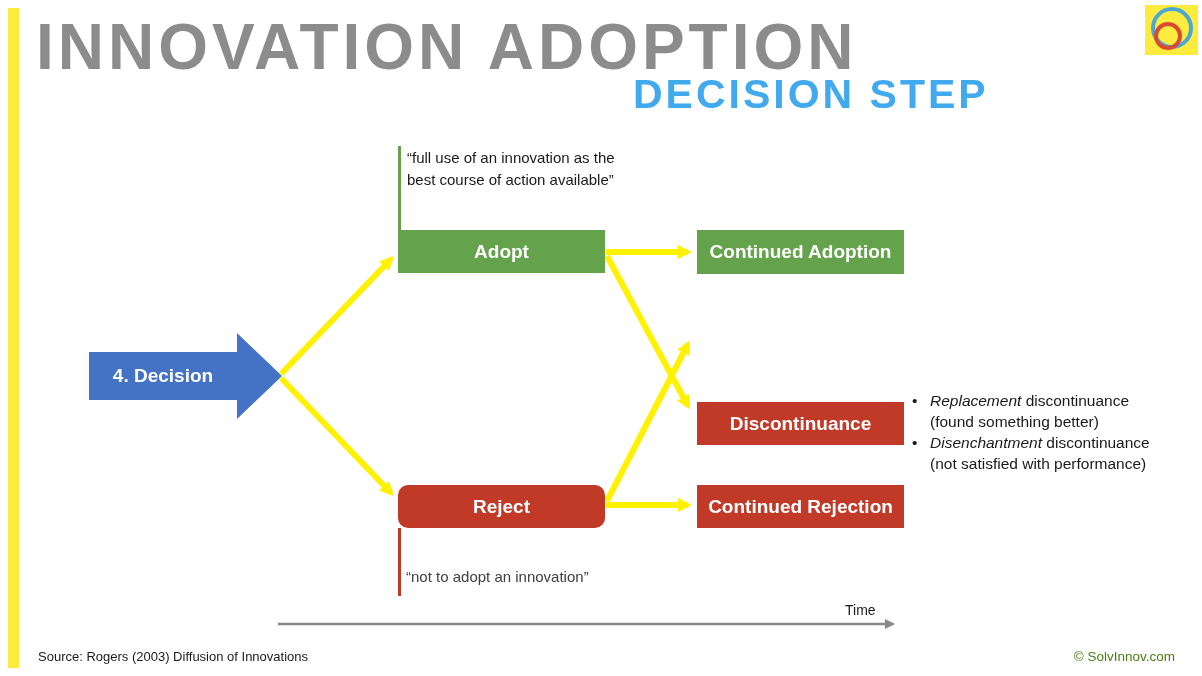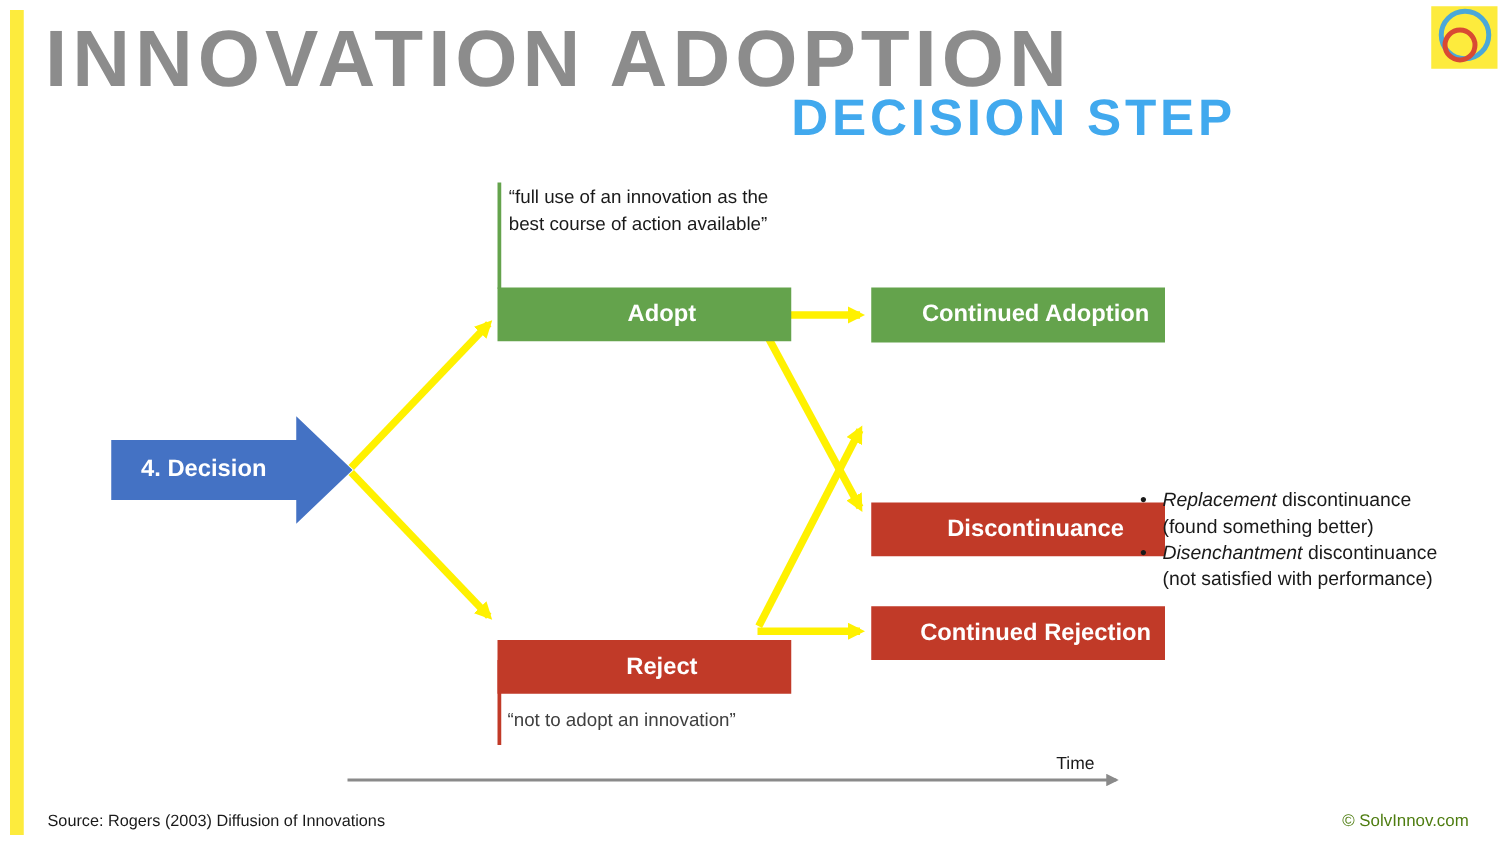--- a/index.html
+++ b/index.html
@@ -24,24 +24,24 @@
     white-space:nowrap;z-index:3;
   }
 
   .logo{left:1145px;top:5px;width:53px;height:50px;z-index:3;}
 
   .overlay{left:0;top:0;z-index:1;}
 
   .box{
     width:207px;height:43px;z-index:2;
     display:flex;align-items:center;justify-content:center;
-    color:#ffffff;font-size:19px;font-weight:600;white-space:nowrap;padding-left:28px;
+    color:#ffffff;font-size:19px;font-weight:600;white-space:nowrap;
   }
   .box-adopt{left:398px;top:230px;}
-  .box-reject{left:398px;top:512px;}
+  .box-reject{left:398px;top:485px;border-radius:10px;}
   .box-continued-adoption{left:697px;top:230px;height:44px;}
   .box-later-adoption{left:697px;top:310px;}
   .box-discontinuance{left:697px;top:402px;}
   .box-continued-rejection{left:697px;top:485px;}
 
   .decision-label{
     left:89px;top:352px;width:148px;height:48px;z-index:2;
     display:flex;align-items:center;justify-content:center;
     color:#fff;font-size:19px;font-weight:600;
   }

